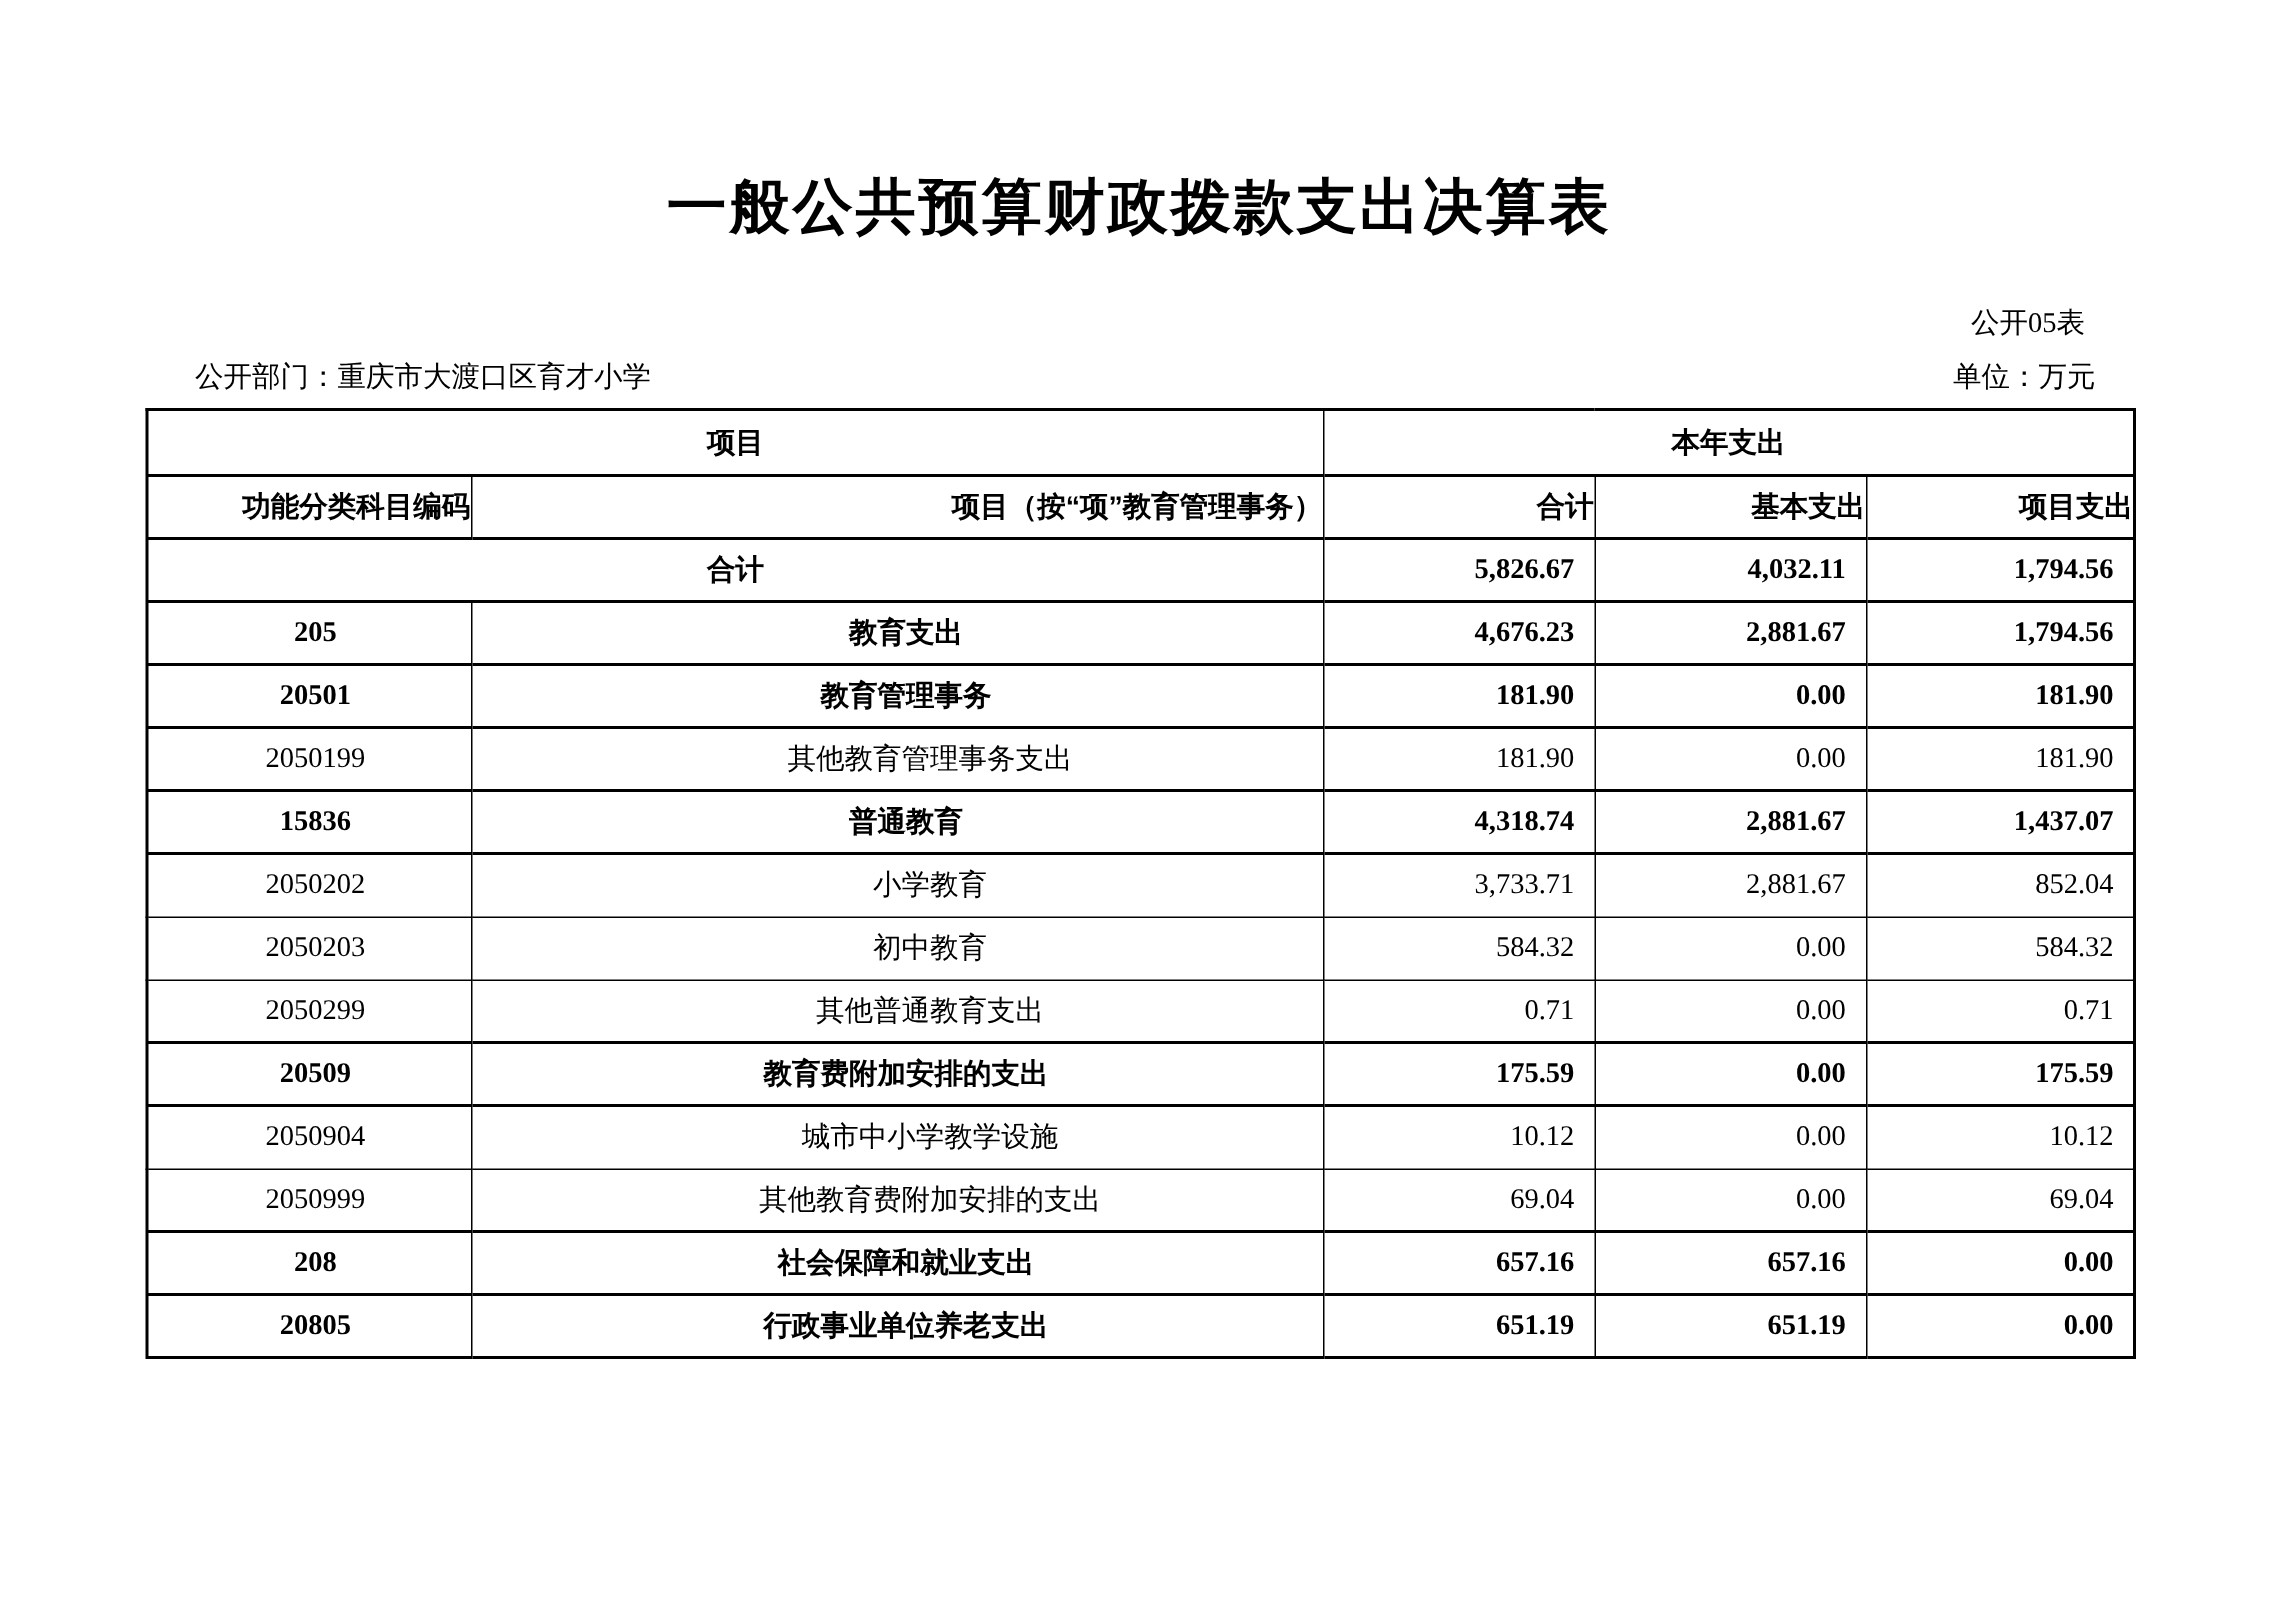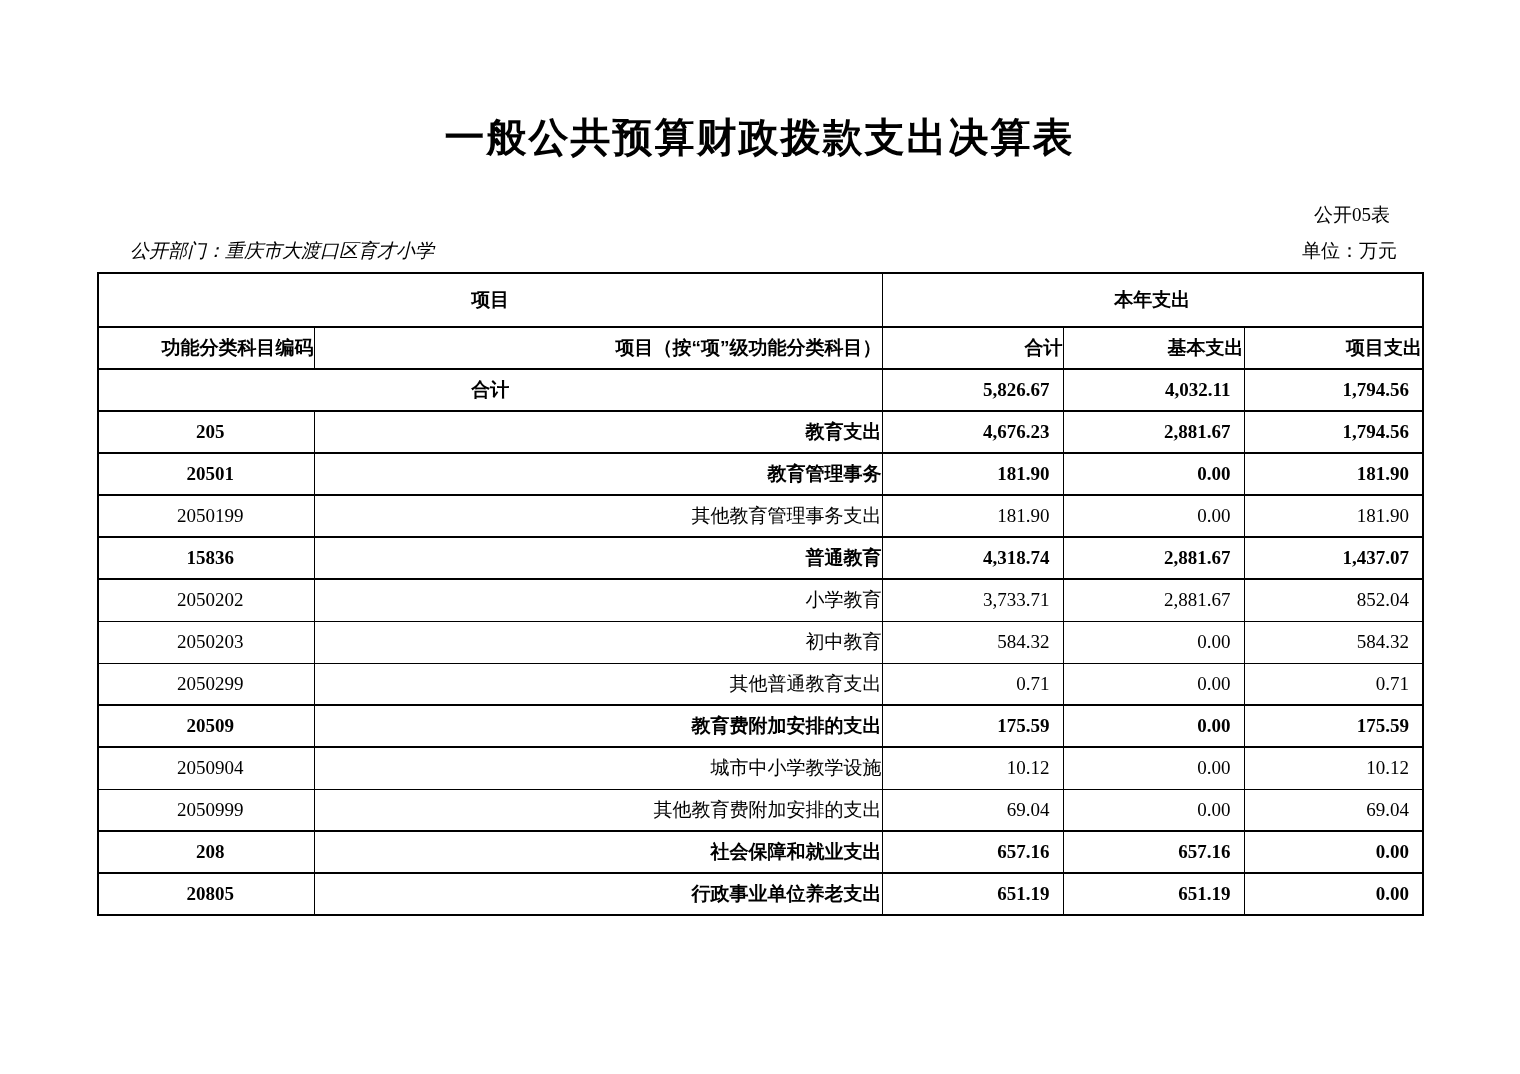--- a/index.html
+++ b/index.html
@@ -34,21 +34,21 @@
   }
   .meta-row {
     position: absolute;
     top: 238px;
     left: 97px;
     width: 1325px;
     display: flex;
     justify-content: space-between;
     font-size: 19px;
   }
-  .meta-row .dept { padding-left: 33px; font-style: italic; }
+  .meta-row .dept { padding-left: 33px; }
   .meta-row .unit { padding-right: 25px; }
 
   table.budget {
     position: absolute;
     top: 272px;
     left: 97px;
     width: 1325px;
     border-collapse: collapse;
     table-layout: fixed;
     border: 2px solid #000;
@@ -59,29 +59,29 @@
     white-space: nowrap;
   }
   .budget thead th {
     font-family: "Liberation Sans", sans-serif;
     font-weight: 700;
     font-size: 19px;
     text-align: center;
     vertical-align: middle;
     border-bottom-width: 2px;
   }
-  .budget thead tr.h1 th { height: 54px; margin-top: 40px; }
+  .budget thead tr.h1 th { height: 44px; margin-top: 40px; }
   .budget thead tr.h2 th { height: 42px; text-align: right; }
   .budget tbody td {
     height: 42px;
     font-size: 19px;
     vertical-align: middle;
   }
   .budget td.code { padding-left: 8px; text-align: center; }
-  .budget td.item { padding-left: 12px; text-align: right; }
+  .budget td.item { padding-left: 12px; text-align: center; }
   .budget td.num  { padding-right: 13px; text-align: right; }
   
   .budget tr.lvl td {
     font-weight: 700;
     border-top-width: 2px;
     border-bottom-width: 2px;
   }
   .budget tr.lvl td.item { font-family: "Liberation Sans", sans-serif; }
   
   .budget tr.sub td.item { padding-left: 44px; }
@@ -113,21 +113,21 @@
       <col style="width:181px">
       <col style="width:179px">
   </colgroup>
   <thead>
     <tr class="h1">
       <th colspan="2">项目</th>
       <th colspan="3">本年支出</th>
     </tr>
     <tr class="h2">
       <th>功能分类科目编码</th>
-      <th>项目（按“项”级功能分类科目）</th>
+      <th>项目（按“项”教育管理事务）</th>
       <th>合计</th>
       <th>基本支出</th>
       <th>项目支出</th>
     </tr>
   </thead>
   <tbody>
     <tr class="lvl total">
       <td colspan="2" class="label">合计</td>
       <td class="num">5,826.67</td>
       <td class="num">4,032.11</td>

